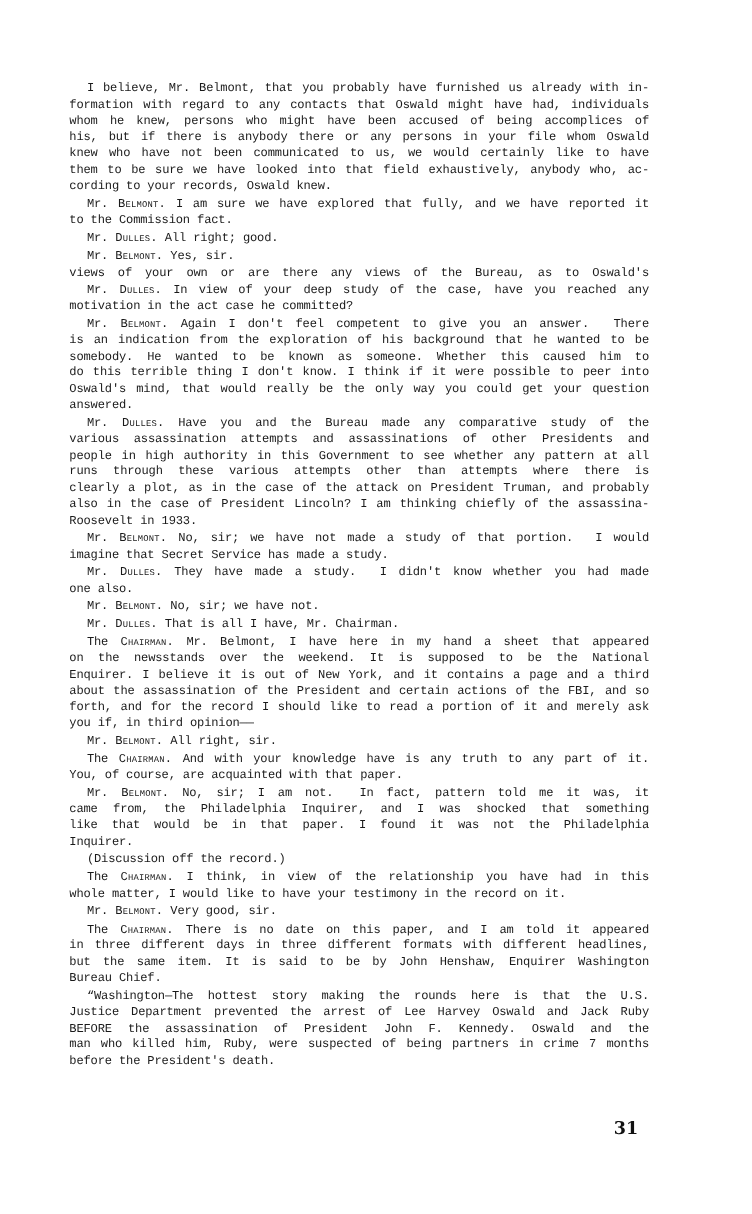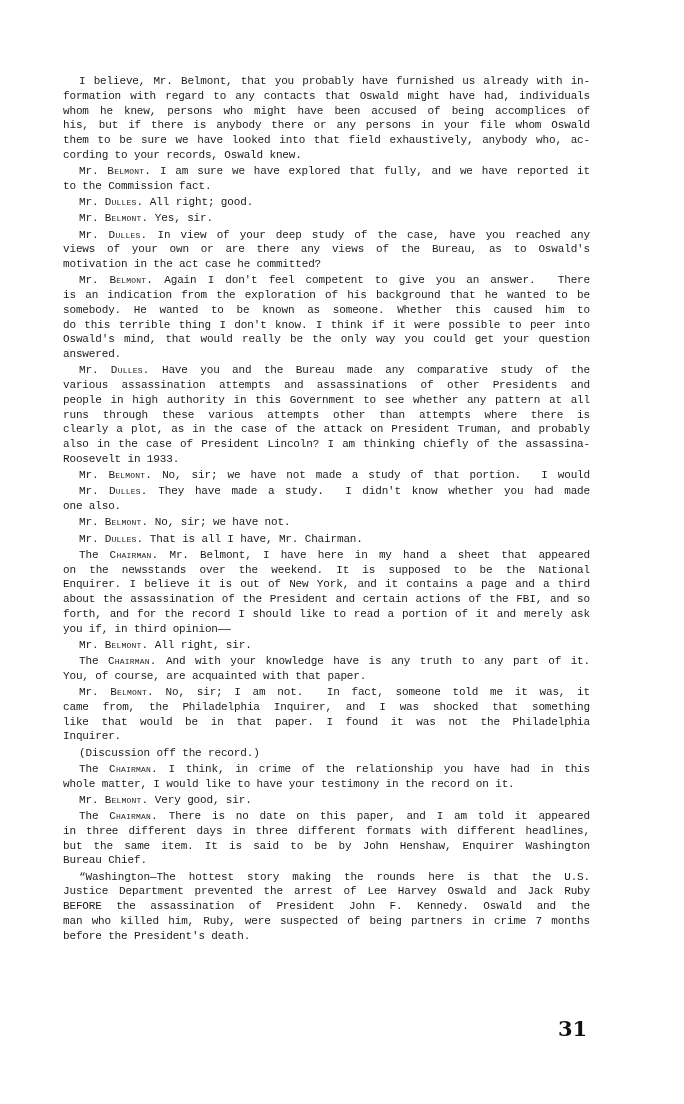--- a/index.html
+++ b/index.html
@@ -14,48 +14,49 @@
     display: block; height: 14.75px; line-height: 14.75px;
     white-space: nowrap; text-align: justify; text-align-last: justify;
     overflow: hidden;
   }
   .line.last { text-align-last: left; }
   .line.first { padding-left: 16px; }
   .speaker { font-variant: small-caps; letter-spacing: 0.2px; }
   .page-number {
     position: absolute; left: 558px; top: 1016px;
     font-family: "DejaVu Serif", "Liberation Serif", serif;
-    font-weight: bold; font-size: 21px; color: #111;
+    font-weight: bold; font-size: 16px; color: #111;
   }
 </style>
 </head>
 <body>
 
 <div class="page" id="page">
     <div class="para">
       <span class="line first">I believe, Mr. Belmont, that you probably have furnished us already with in-</span>
       <span class="line">formation with regard to any contacts that Oswald might have had, individuals</span>
       <span class="line">whom he knew, persons who might have been accused of being accomplices of</span>
       <span class="line">his, but if there is anybody there or any persons in your file whom Oswald</span>
+      <span class="line">knew who have not been communicated to us, we would certainly like to have</span>
       <span class="line">them to be sure we have looked into that field exhaustively, anybody who, ac-</span>
       <span class="line last">cording to your records, Oswald knew.</span>
     </div>
     <div class="para">
       <span class="line first"><span>Mr. </span><span class="speaker">Belmont.</span><span style="white-space: pre;"> I am sure we have explored that fully, and we have reported it</span></span>
       <span class="line last">to the Commission fact.</span>
     </div>
     <div class="para">
       <span class="line first last"><span>Mr. </span><span class="speaker">Dulles.</span><span style="white-space: pre;"> All right; good.</span></span>
     </div>
     <div class="para">
       <span class="line first last"><span>Mr. </span><span class="speaker">Belmont.</span><span style="white-space: pre;"> Yes, sir.</span></span>
     </div>
     <div class="para">
+      <span class="line">views of your own or are there any views of the Bureau, as to Oswald's</span>
       <span class="line first"><span>Mr. </span><span class="speaker">Dulles.</span><span style="white-space: pre;"> In view of your deep study of the case, have you reached any</span></span>
-      <span class="line">views of your own or are there any views of the Bureau, as to Oswald's</span>
       <span class="line last">motivation in the act case he committed?</span>
     </div>
     <div class="para">
       <span class="line first"><span>Mr. </span><span class="speaker">Belmont.</span><span style="white-space: pre;"> Again I don't feel competent to give you an answer.  There</span></span>
       <span class="line">is an indication from the exploration of his background that he wanted to be</span>
       <span class="line">somebody.  He wanted to be known as someone.  Whether this caused him to</span>
       <span class="line">do this terrible thing I don't know.  I think if it were possible to peer into</span>
       <span class="line">Oswald's mind, that would really be the only way you could get your question</span>
       <span class="line last">answered.</span>
     </div>
@@ -63,20 +64,21 @@
       <span class="line first"><span>Mr. </span><span class="speaker">Dulles.</span><span style="white-space: pre;"> Have you and the Bureau made any comparative study of the</span></span>
       <span class="line">various assassination attempts and assassinations of other Presidents and</span>
       <span class="line">people in high authority in this Government to see whether any pattern at all</span>
       <span class="line">runs through these various attempts other than attempts where there is</span>
       <span class="line">clearly a plot, as in the case of the attack on President Truman, and probably</span>
       <span class="line">also in the case of President Lincoln?  I am thinking chiefly of the assassina-</span>
       <span class="line last">Roosevelt in 1933.</span>
     </div>
     <div class="para">
       <span class="line first"><span>Mr. </span><span class="speaker">Belmont.</span><span style="white-space: pre;"> No, sir; we have not made a study of that portion.  I would</span></span>
+      <span class="line last">imagine that Secret Service has made a study.</span>
     </div>
     <div class="para">
       <span class="line first"><span>Mr. </span><span class="speaker">Dulles.</span><span style="white-space: pre;"> They have made a study.  I didn't know whether you had made</span></span>
       <span class="line last">one also.</span>
     </div>
     <div class="para">
       <span class="line first last"><span>Mr. </span><span class="speaker">Belmont.</span><span style="white-space: pre;"> No, sir; we have not.</span></span>
     </div>
     <div class="para">
       <span class="line first last"><span>Mr. </span><span class="speaker">Dulles.</span><span style="white-space: pre;"> That is all I have, Mr. Chairman.</span></span>
@@ -90,30 +92,30 @@
       <span class="line last">you if, in third opinion——</span>
     </div>
     <div class="para">
       <span class="line first last"><span>Mr. </span><span class="speaker">Belmont.</span><span style="white-space: pre;"> All right, sir.</span></span>
     </div>
     <div class="para">
       <span class="line first"><span>The </span><span class="speaker">Chairman.</span><span style="white-space: pre;"> And with your knowledge have is any truth to any part of it.</span></span>
       <span class="line last">You, of course, are acquainted with that paper.</span>
     </div>
     <div class="para">
-      <span class="line first"><span>Mr. </span><span class="speaker">Belmont.</span><span style="white-space: pre;"> No, sir; I am not.  In fact, someone told me it was, it</span></span>
+      <span class="line first"><span>Mr. </span><span class="speaker">Belmont.</span><span style="white-space: pre;"> No, sir; I am not.  In fact, pattern told me it was, it</span></span>
       <span class="line">came from, the Philadelphia Inquirer, and I was shocked that something</span>
       <span class="line">like that would be in that paper.  I found it was not the Philadelphia</span>
       <span class="line last">Inquirer.</span>
     </div>
     <div class="para">
       <span class="line first last">(Discussion off the record.)</span>
     </div>
     <div class="para">
-      <span class="line first"><span>The </span><span class="speaker">Chairman.</span><span style="white-space: pre;"> I think, in crime of the relationship you have had in this</span></span>
+      <span class="line first"><span>The </span><span class="speaker">Chairman.</span><span style="white-space: pre;"> I think, in view of the relationship you have had in this</span></span>
       <span class="line last">whole matter, I would like to have your testimony in the record on it.</span>
     </div>
     <div class="para">
       <span class="line first last"><span>Mr. </span><span class="speaker">Belmont.</span><span style="white-space: pre;"> Very good, sir.</span></span>
     </div>
     <div class="para">
       <span class="line first"><span>The </span><span class="speaker">Chairman.</span><span style="white-space: pre;"> There is no date on this paper, and I am told it appeared</span></span>
       <span class="line">in three different days in three different formats with different headlines,</span>
       <span class="line">but the same item.  It is said to be by John Henshaw, Enquirer Washington</span>
       <span class="line last">Bureau Chief.</span>

